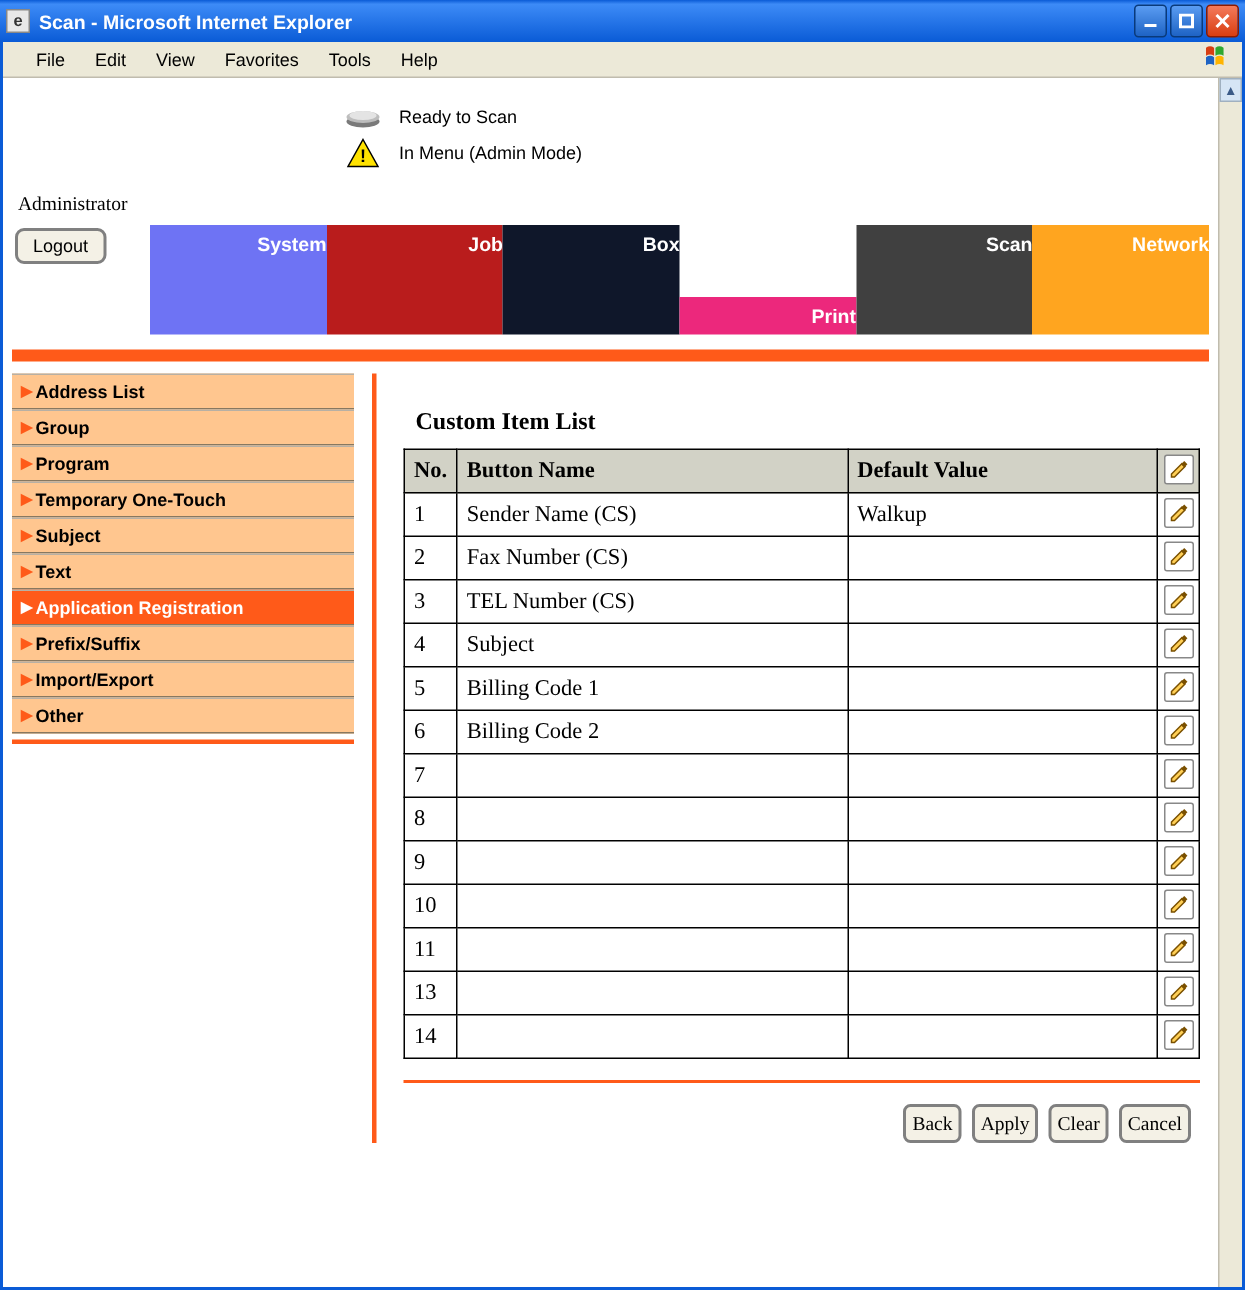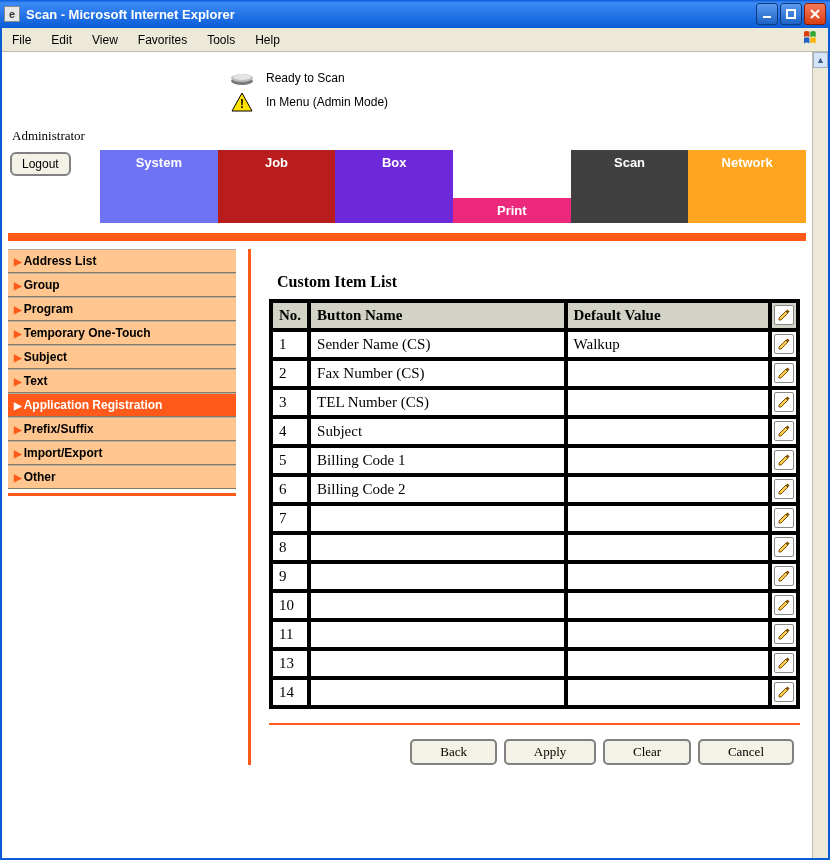--- a/index.html
+++ b/index.html
@@ -33,21 +33,21 @@
   .winbtn {
     width:22px; height:22px; border-radius:3px;
     display:flex;align-items:center;justify-content:center;
     font-family: Arial; font-weight:bold; color:#fff; font-size:13px;
     background:linear-gradient(to bottom,#5a9cf2,#1e63c4);
     border:1px solid #0a3a7a;
   }
   .winbtn.close { background:linear-gradient(to bottom,#f47a5a,#d83e12); border-color:#8c1a00;}
   .menubar {
     height:24px; background:#ece9d8; border-bottom:1px solid #c0bcae;
-    display:flex; align-items:center; padding:0 0; position:relative;
+    display:flex; align-items:center; padding:0 12px; position:relative;
     font-size:12px;
   }
   .menubar .mitem { padding:3px 10px; cursor:default; }
   .winlogo {
     position:absolute; right:4px; top:2px; width:22px; height:18px;
   }
   .winlogo svg { width:22px; height:18px; }
   .client {
     border:2px solid #0a5bd6; border-top:none;
     height: calc(860px - 28px);
@@ -68,25 +68,25 @@
   .status-line { display:flex; align-items:center; gap:10px; margin:4px 0; font-size:12px;}
   .iconbox { width:28px; height:20px; display:flex;align-items:center;justify-content:center; }
   .admin-label { font-size:13px; margin:6px 0 6px 4px; font-family:"Times New Roman",serif; }
   .tabrow { display:flex; margin:2px 0 0 0; gap:0; }
   .logout-cell { width:92px; padding:2px 6px 2px 2px; }
   .logout-btn {
     border:2px solid #808080; border-radius:6px; padding:3px 10px;
     background:#f4f1e6; font-size:12px;
   }
   .maintab {
-    flex:1; text-align:center; padding:5px 0; font-weight:bold; font-size:13px; color:#fff;
+    flex:1; text-align:right; padding:5px 0; font-weight:bold; font-size:13px; color:#fff;
   }
   .maintab.system  { background:#6e73f4; }
   .maintab.job     { background:#b91c1c; }
-  .maintab.box     { background:#6d28d9; }
+  .maintab.box     { background:#0f172a; }
   .maintab.print   { background:#ec287c;margin-top:48px; }
   .maintab.scan    { background:#404040; }
   .maintab.network { background:#ffa51f; }
   .orange-bar { height:8px; background:#ff5a19; margin:10px 0 8px 0; }
   .content { display:flex; gap:12px; }
   .sidebar { width:228px; }
   .side-item {
     background:#ffc68f; border:1px solid #808080; border-left:none; border-right:none;
     padding:4px 6px; font-weight:bold; font-size:12px; color:#000;
     display:flex; align-items:center; gap:2px; margin-bottom:0px;
@@ -94,35 +94,35 @@
   }
   .side-item.active { background:#ff5a19; color:#fff; }
   .side-item .tri { color:#ff5a19; font-size:10px; }
   .side-item.active .tri { color:#fff; }
   .side-underline { height:3px; background:#ff5a19; margin-top:4px; }
   .vdivider { width:3px; background:#ff5a19; }
   .main { flex:1; padding:0 6px; font-family:"Times New Roman",serif;margin-top:24px; }
   .section-title { font-weight:bold; font-size:16px; margin:0 0 8px 8px; }
   table.itemlist { border-collapse:collapse; width:100%; font-size:15px; }
   table.itemlist th, table.itemlist td {
-    border:4px solid #000000; padding:4px 6px; text-align:left; height:29px;
+    border:1px solid #000000; padding:4px 6px; text-align:left; height:29px;
   }
   table.itemlist th { background:#d2d2c6; font-weight:bold; }
   table.itemlist td.no { width:34px; }
   table.itemlist td.editc, table.itemlist th.editc { width:28px; text-align:center; padding:2px;}
   .editbtn {
     width:20px; height:20px; border:1px solid #888; background:#fff;
     display:inline-flex;align-items:center;justify-content:center;border-radius:2px;
   }
   .editbtn svg { width:14px; height:14px; }
   .hr-orange { height:2px; background:#ff5a19; margin:14px 0; }
   .btnrow { text-align:right; padding-right:6px; }
   .btnrow button {
     border:2px solid #808080; border-radius:5px; background:#f4f1e6;
-    padding:3px 28px; font-size:13px; margin-left:4px; font-family:Tahoma;
+    padding:3px 4px; font-size:13px; margin-left:4px; font-family:Tahoma;
   }
 </style>
 </head>
 <body>
 
 <div class="titlebar">
   <div class="appicon">e</div>
   <div class="title">Scan - Microsoft Internet Explorer</div>
   <div class="winbtns">
     <div class="winbtn">

